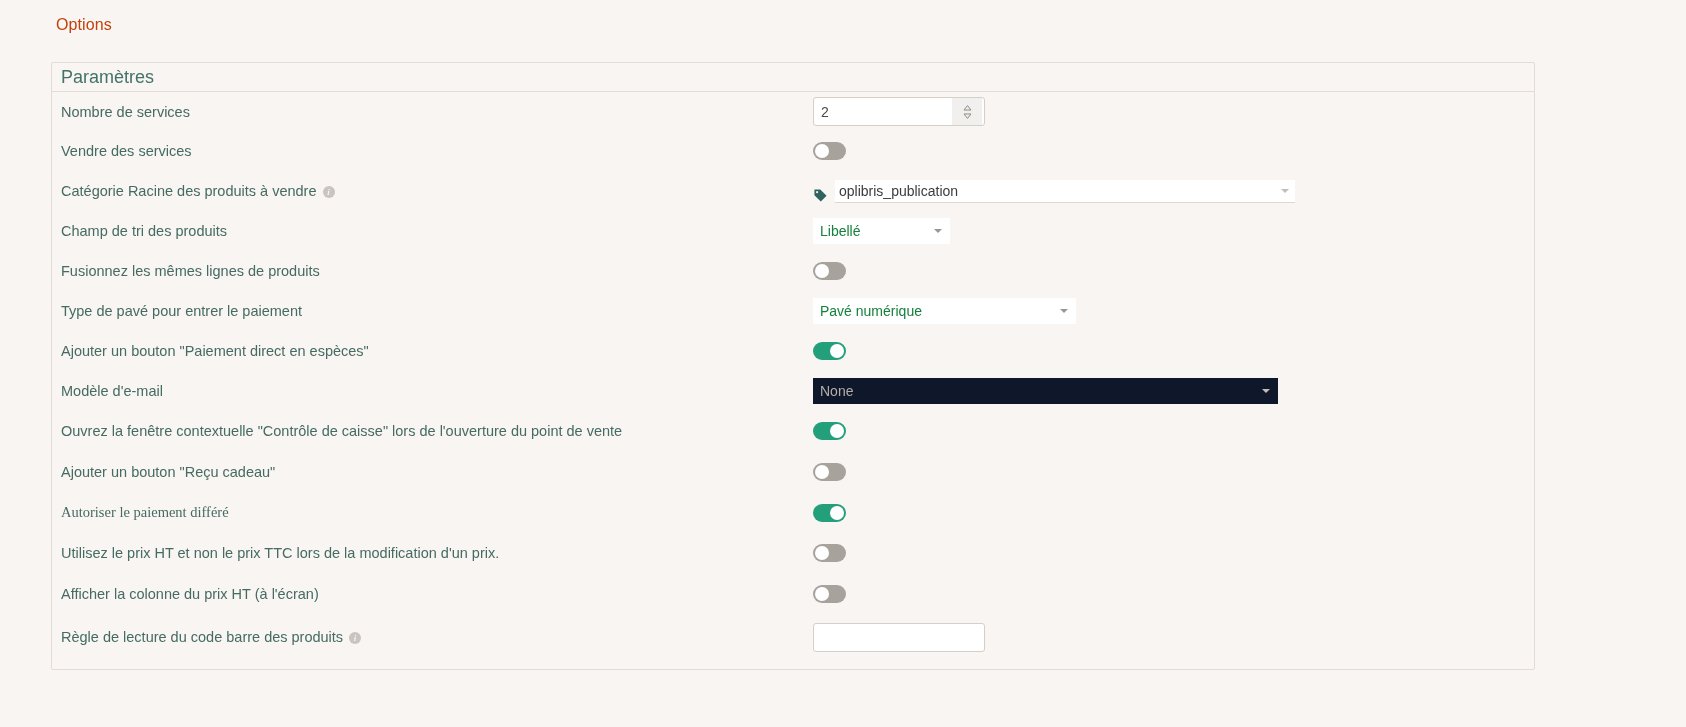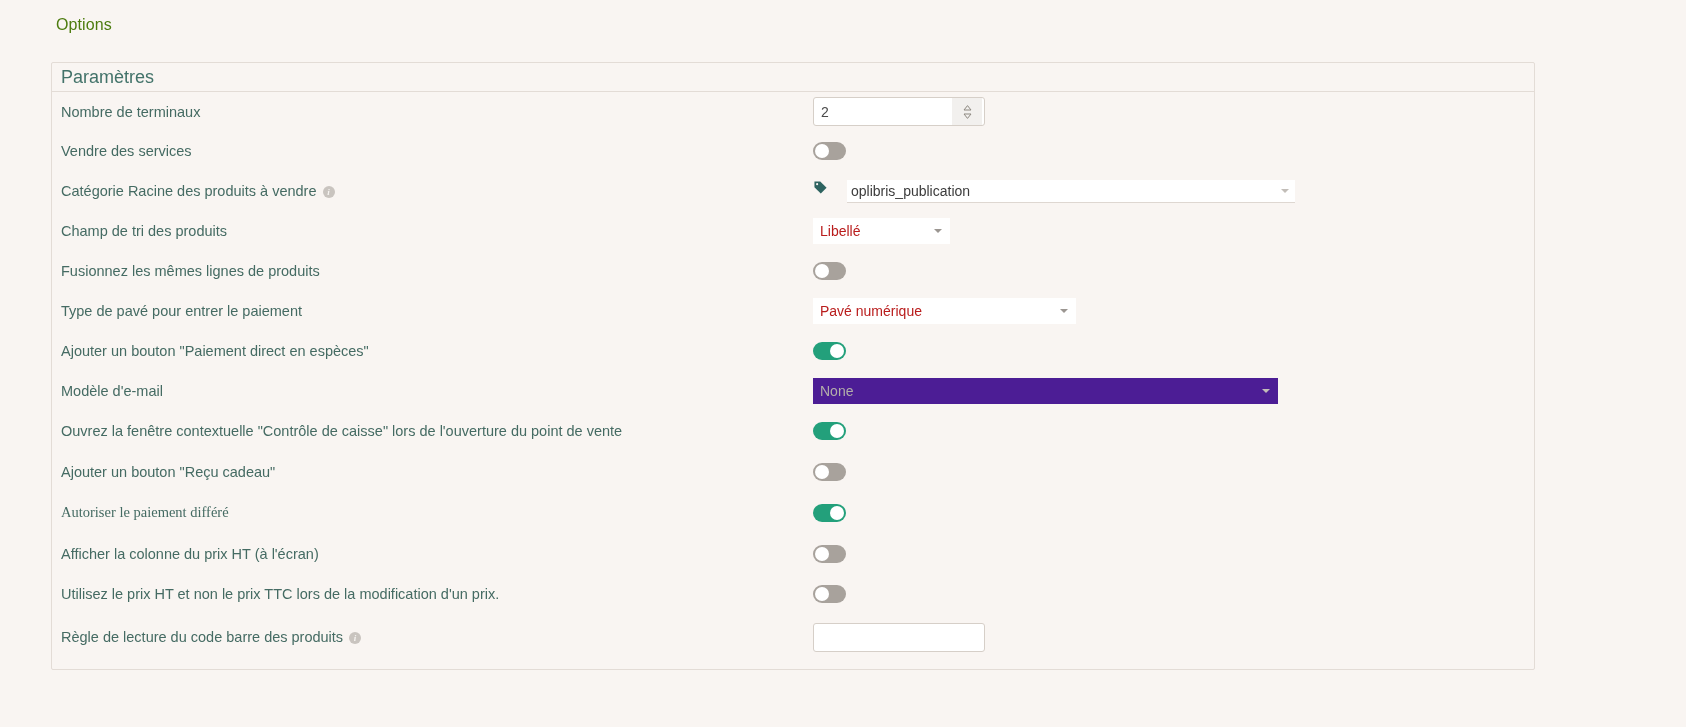--- a/index.html
+++ b/index.html
@@ -7,21 +7,21 @@
     width:1686px;height:727px;
     background:#f9f5f2;
     font-family:"Liberation Sans", sans-serif;
     color:#3c6a62;
     overflow:hidden;
   }
   .page{position:relative;width:1686px;height:727px;}
 
   .options-title{
     position:absolute;left:56px;top:16px;
-    font-size:16px;color:#4d7c0f;letter-spacing:.1px;
+    font-size:16px;color:#c2410c;letter-spacing:.1px;
   }
 
   .panel{
     position:absolute;left:51px;top:62px;
     width:1484px;height:608px;
     border:1px solid #e3dcd6;
     border-radius:2px;
     background:transparent;
     box-sizing:border-box;
   }
@@ -115,21 +115,21 @@
   .toggle .knob{
     position:absolute;top:2px;
     width:14px;height:14px;border-radius:50%;
     background:#fff;
   }
   .toggle.off .knob{left:2px;}
   .toggle.on  .knob{left:17px;}
 
   
   .m2o{
-    display:flex;align-items:flex-start;gap:19px;
+    display:flex;align-items:flex-end;gap:7px;
     width:482px;
   }
   .tag-icon{flex:0 0 auto;display:block;}
   .m2o-field{
     flex:1;
     height:23px;
     background:#fff;
     border-bottom:1px solid #ded7d1;
     display:flex;align-items:center;
     justify-content:space-between;
@@ -139,25 +139,25 @@
     cursor:text;
   }
 
   
   .sel{
     height:26px;
     background:#fff;
     display:flex;align-items:center;justify-content:space-between;
     padding:0 7px 0 6px;
     box-sizing:border-box;
-    font-size:14px;color:#b91c1c;
+    font-size:14px;color:#15803d;
     cursor:pointer;
     border:1px solid transparent;
   }
-  .sel.disabled{color:#b3aeaa;background:#4c1d95;cursor:default;gap:35px;}
+  .sel.disabled{color:#b3aeaa;background:#0f172a;cursor:default;gap:35px;}
   .caret{
     width:0;height:0;
     border-left:4px solid transparent;
     border-right:4px solid transparent;
     border-top:4px solid #9b9691;
     margin-left:10px;flex:0 0 auto;
   }
   .caret.light{border-top-color:#c2bdb8;}
 
   
@@ -177,21 +177,21 @@
 
 <div class="page">
 
   <div class="options-title">Options</div>
 
   <div class="panel">
     <div class="panel-header">Paramètres</div>
     <div class="rows" id="rows-container">
         <div class="row" style="height: 39px;">
           <div class="row-label">
-            <span>Nombre de terminaux</span>
+            <span>Nombre de services</span>
           </div>
           <div class="control">
             <div class="num-wrap">
               <input type="text" value="2" style="">
               <div class="spinner">
                 <svg width="9" height="6" viewBox="0 0 9 6">
                   <path d="M4.5 0.6 L8 5 H1 Z" fill="none" stroke="#8d8880" stroke-width="1"></path>
                 </svg>
                 <svg width="9" height="6" viewBox="0 0 9 6">
                   <path d="M4.5 5.4 L8 1 H1 Z" fill="none" stroke="#8d8880" stroke-width="1"></path>
@@ -304,33 +304,33 @@
         <div class="row" style="height: 41px; font-family: Liberation Serif, serif;">
           <div class="row-label">
             <span>Autoriser le paiement différé</span>
           </div>
           <div class="control">
             <div class="toggle on">
               <div class="knob"></div>
             </div>
           </div>
         </div>
+        <div class="row" style="height: 40px;">
+          <div class="row-label">
+            <span>Utilisez le prix HT et non le prix TTC lors de la modification d'un prix.</span>
+          </div>
+          <div class="control">
+            <div class="toggle off">
+              <div class="knob"></div>
+            </div>
+          </div>
+        </div>
         <div class="row" style="height: 41px;">
           <div class="row-label">
             <span>Afficher la colonne du prix HT (à l'écran)</span>
-          </div>
-          <div class="control">
-            <div class="toggle off">
-              <div class="knob"></div>
-            </div>
-          </div>
-        </div>
-        <div class="row" style="height: 40px;">
-          <div class="row-label">
-            <span>Utilisez le prix HT et non le prix TTC lors de la modification d'un prix.</span>
           </div>
           <div class="control">
             <div class="toggle off">
               <div class="knob"></div>
             </div>
           </div>
         </div>
         <div class="row" style="height: 46px;">
           <div class="row-label">
             <span>Règle de lecture du code barre des produits</span>

